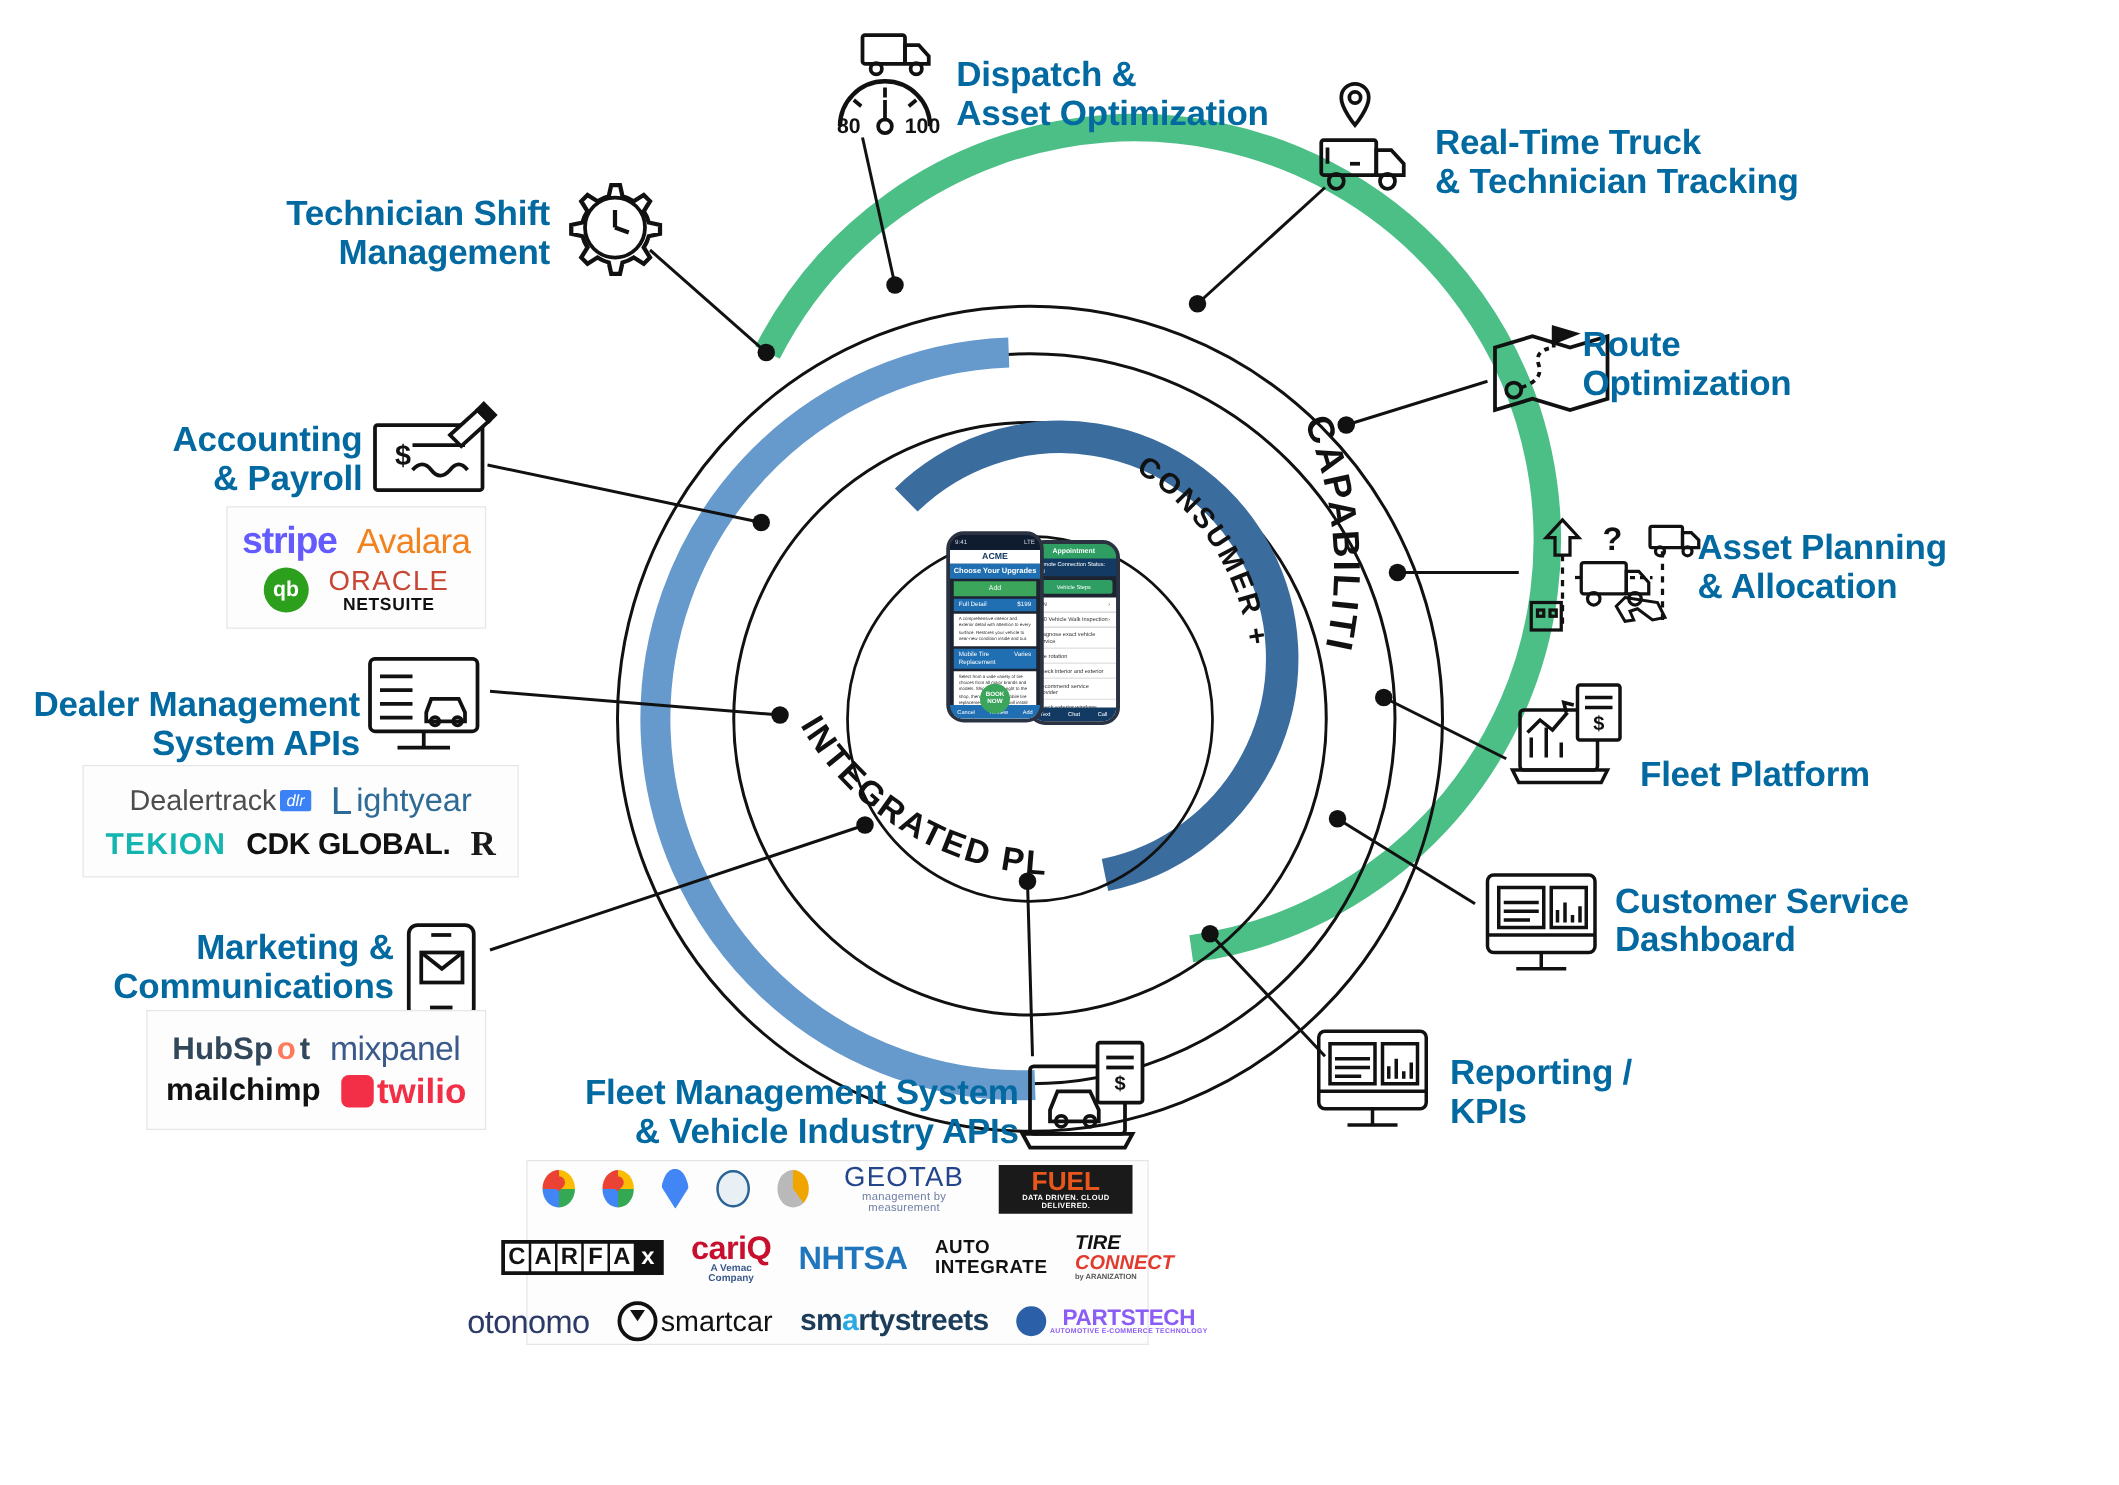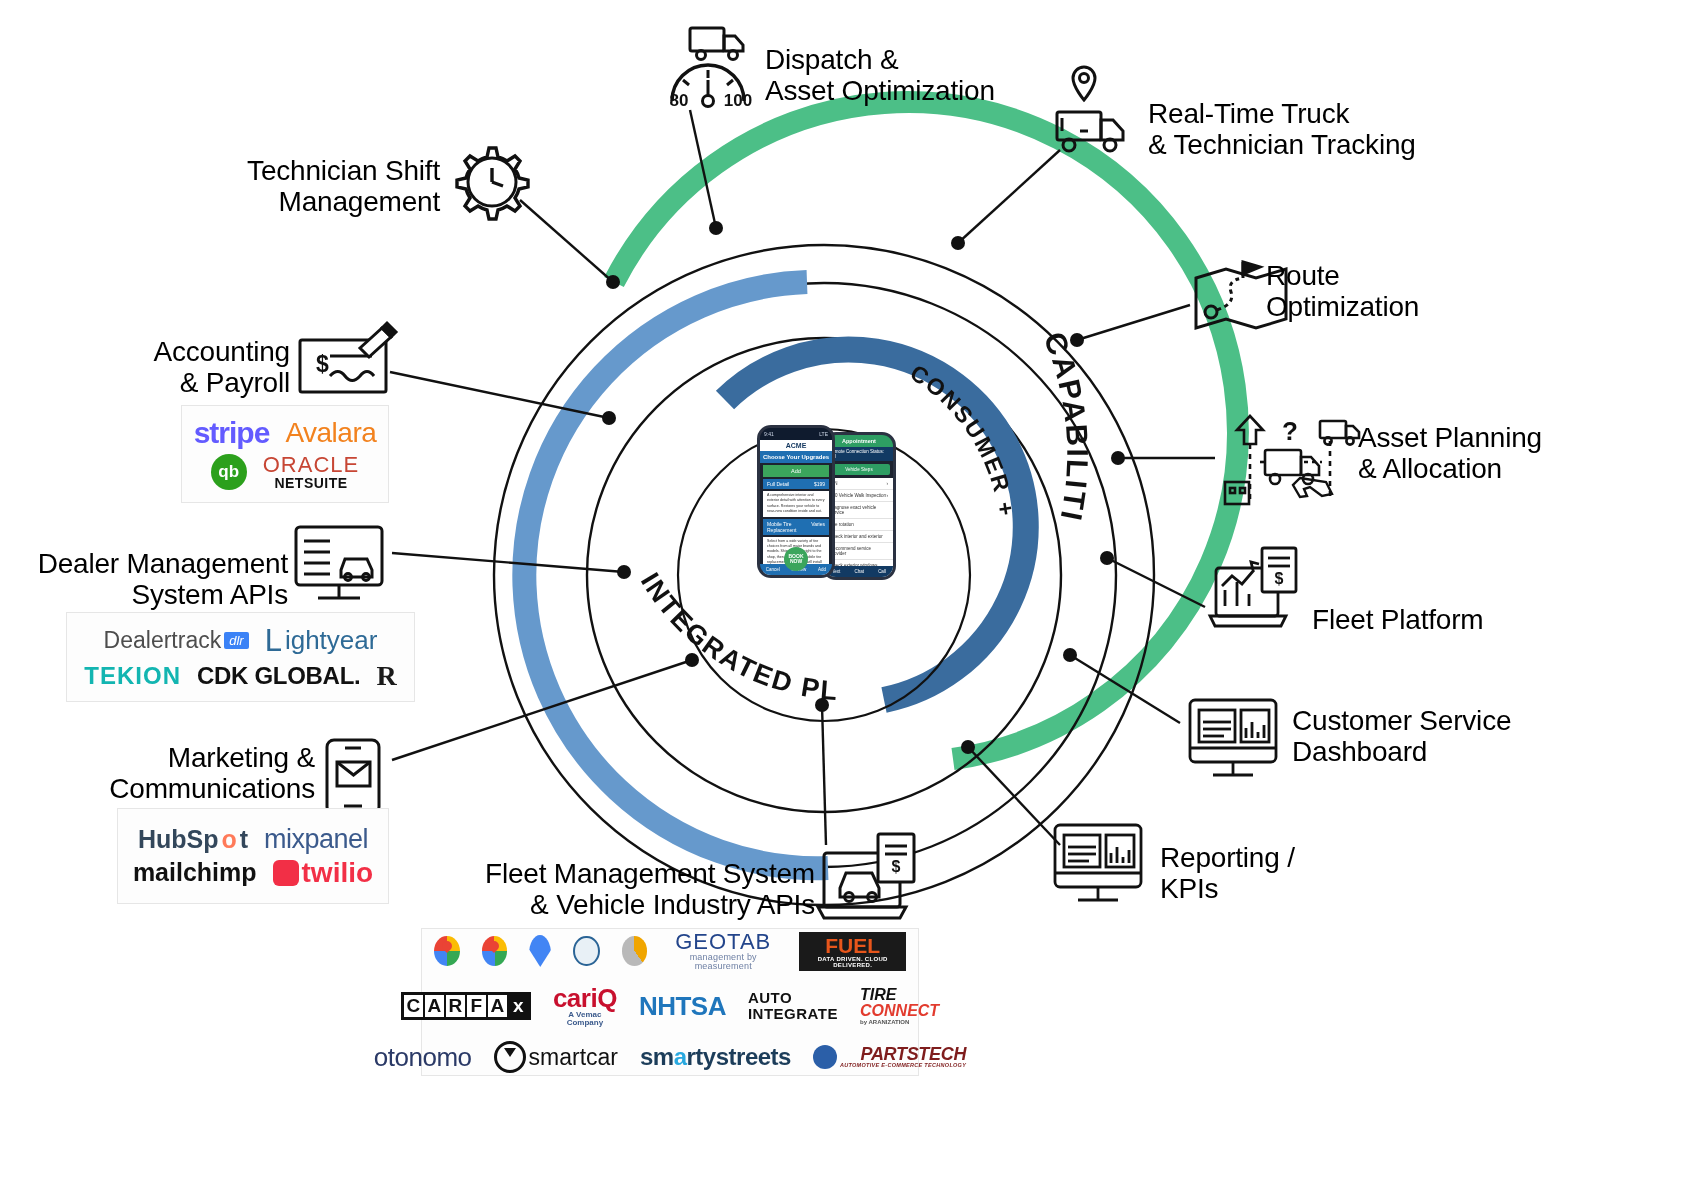--- a/index.html
+++ b/index.html
@@ -1,20 +1,20 @@
 <!DOCTYPE html>
 <html><head>
 <meta charset="utf-8">
 <style>
   html,body{margin:0;padding:0;background:#ffffff;}
   body{width:1695px;height:1188px;font-family:"Liberation Sans",sans-serif;position:relative;overflow:hidden;}
   .stage{position:absolute;inset:0;}
   svg.diagram{position:absolute;left:0;top:0;width:1695px;height:1188px;}
 
-  .lbl{position:absolute;font-weight:normal;color:#000000;line-height:1.12;letter-spacing:-.2px;}
+  .lbl{position:absolute;font-weight:bold;color:#0369a1;line-height:1.12;letter-spacing:-.2px;}
   .lbl.r{text-align:left;}
   .lbl.l{text-align:right;}
   .fs28{font-size:28px;}
 
   .logobox{position:absolute;background:#fdfdfd;border:1px solid #e6e6e6;box-sizing:border-box;
            display:flex;flex-direction:column;align-items:center;justify-content:center;gap:6px;padding:8px 10px;}
   .lrow{display:flex;align-items:center;justify-content:center;gap:16px;flex-wrap:nowrap;width:100%;}
   .logo{font-weight:bold;white-space:nowrap;line-height:1;display:inline-flex;align-items:center;gap:3px;}
 
   .stripe{color:#635BFF;font-size:30px;font-weight:bold;letter-spacing:-1px;}
@@ -58,21 +58,21 @@
   .tireconnect .a{color:#111;}
   .tireconnect .b{color:#E23B2E;}
   .tireconnect small{display:block;font-style:normal;font-size:6px;color:#555;font-weight:bold;}
   .otonomo{color:#2B3A67;font-size:26px;font-weight:400;letter-spacing:-.5px;}
   .smartcar{color:#111;font-size:23px;font-weight:500;}
   .wheel{width:26px;height:26px;border-radius:50%;border:3px solid #111;display:inline-block;position:relative;}
   .wheel:after{content:"";position:absolute;left:50%;top:4px;transform:translateX(-50%);
                border-left:6px solid transparent;border-right:6px solid transparent;border-top:9px solid #111;}
   .smartystreets{color:#1C3D5A;font-size:24px;font-weight:bold;letter-spacing:-.5px;}
   .smartystreets i{color:#29A9E0;font-style:normal;}
-  .partstech{color:#7f1d1d;font-size:18px;font-weight:bold;line-height:1;text-align:right;letter-spacing:-.3px;font-style:italic;}
+  .partstech{color:#8b5cf6;font-size:18px;font-weight:bold;line-height:1;text-align:center;letter-spacing:-.3px;}
   .partstech small{display:block;font-size:5.5px;letter-spacing:.3px;}
   .globe{width:24px;height:24px;border-radius:50%;background:#2B5FA8;display:inline-block;}
 
   .gmaps-pin{width:30px;height:30px;border-radius:50%;display:inline-block;
       background:conic-gradient(#FBBC04 0 25%,#34A853 0 50%,#4285F4 0 75%,#EA4335 0 100%);position:relative;}
   .gmaps-pin:after{content:"";position:absolute;left:50%;top:5px;transform:translateX(-50%);
       width:10px;height:10px;border-radius:50% 50% 50% 0;background:#EA4335;transform:translateX(-50%) rotate(-45deg);}
   .gpin{width:26px;height:32px;display:inline-block;background:#4285F4;
       border-radius:50% 50% 50% 50%/60% 60% 40% 40%;position:relative;clip-path:polygon(50% 100%,0 45%,0 0,100% 0,100% 45%);}
   .circ{width:30px;height:30px;border-radius:50%;display:inline-block;}

